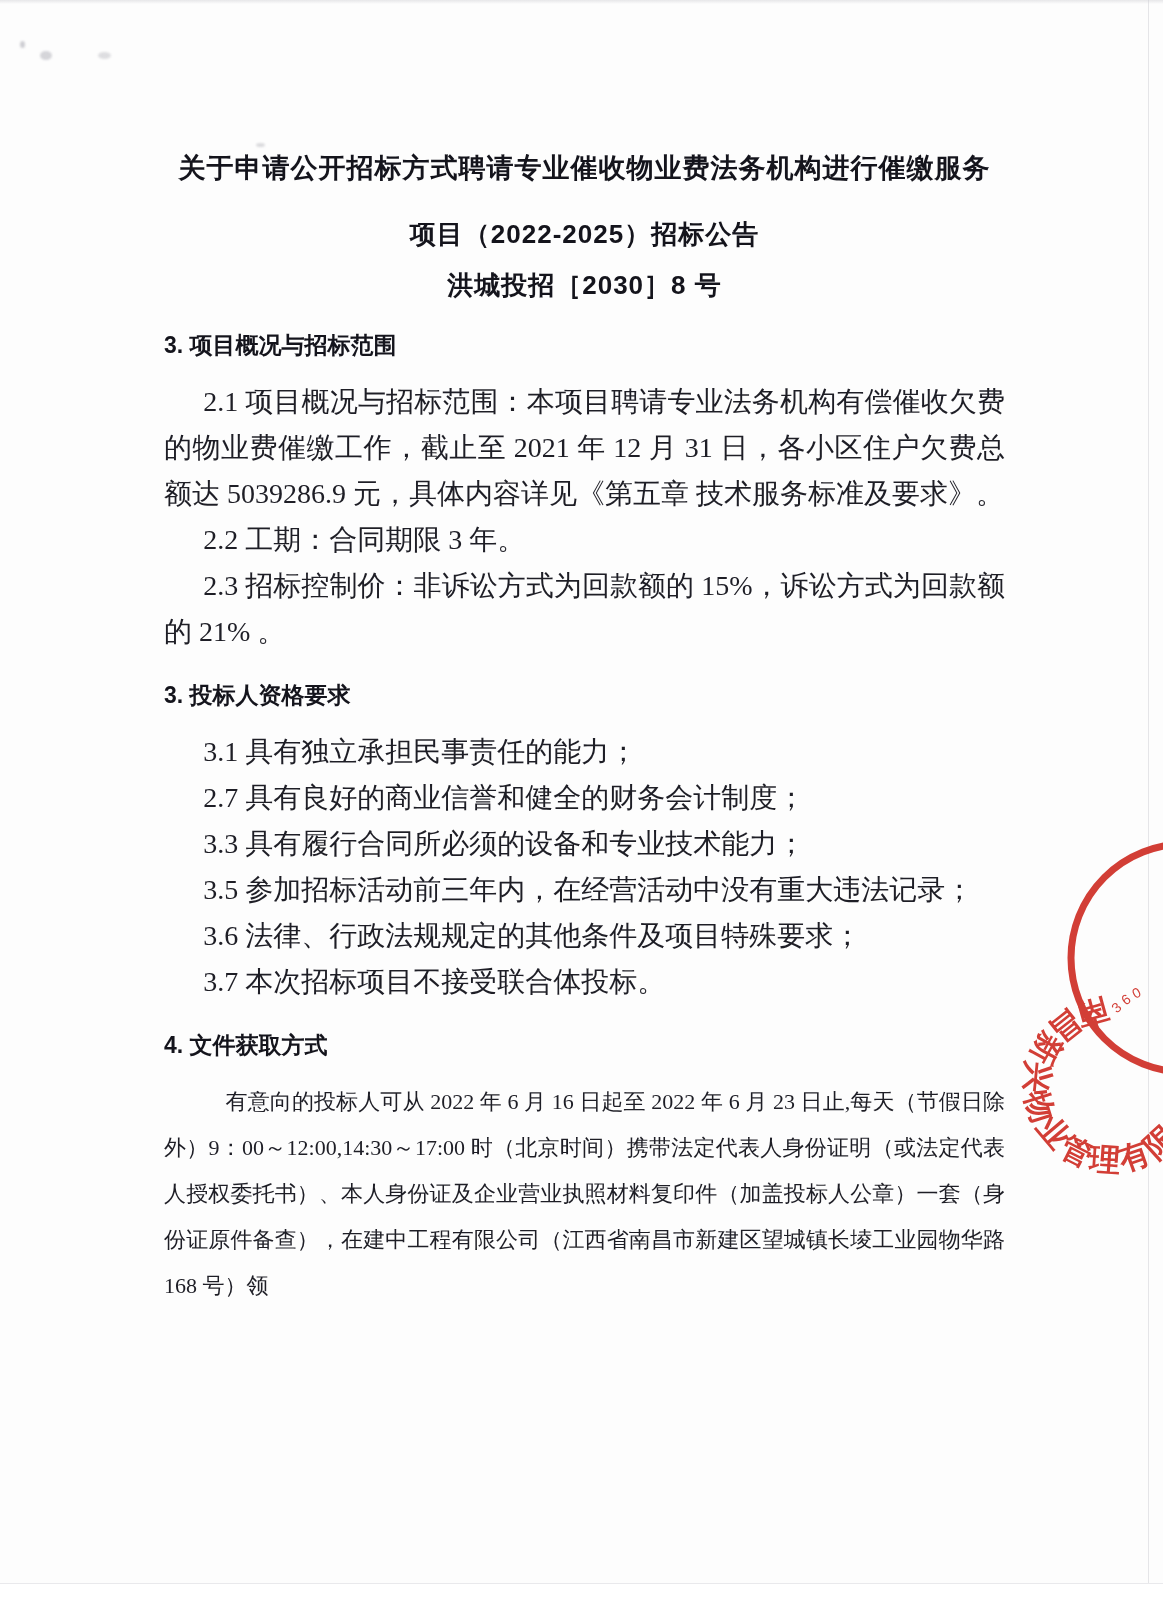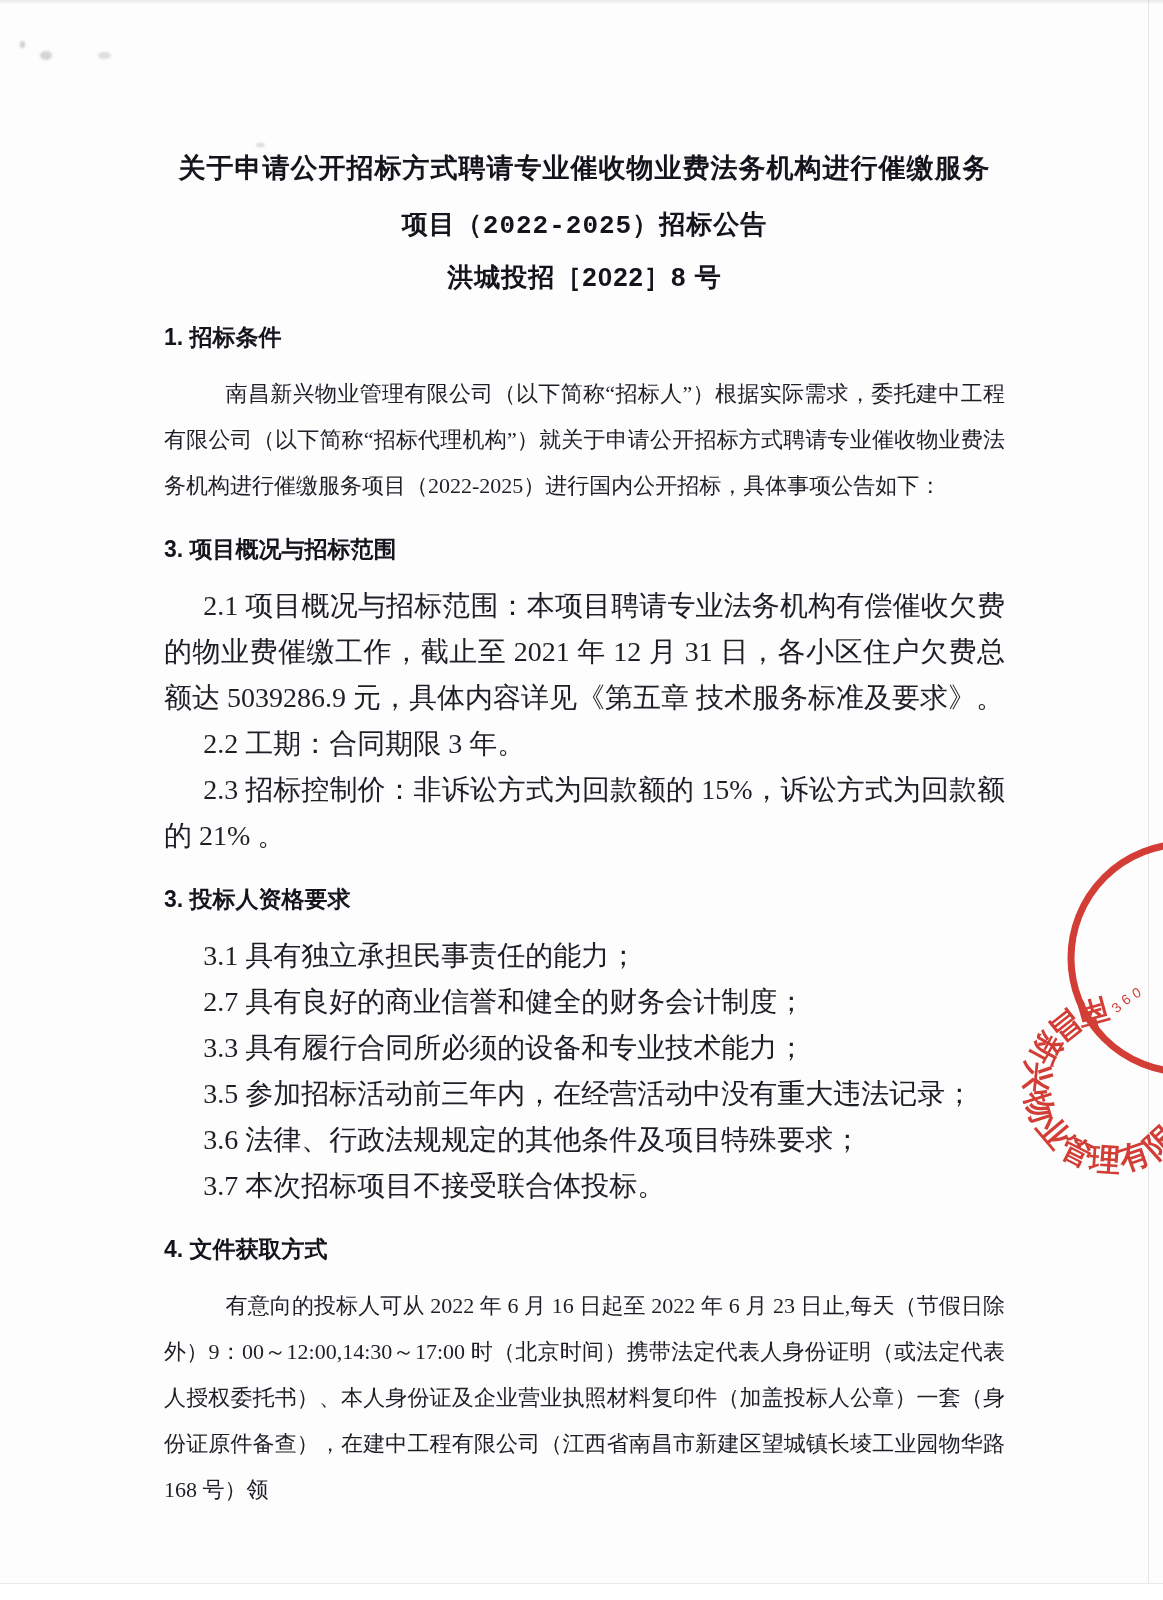--- a/index.html
+++ b/index.html
@@ -31,23 +31,22 @@
   }
   .title-line1 {
     font-size: 27px;
     line-height: 40px;
     letter-spacing: 1px;
     text-align: center;
   }
   .title-line2 {
     font-size: 26px;
     line-height: 40px;
-    margin-top: 18px;
+    margin-top: 26px;
     letter-spacing: 1px;
-    font-family: Liberation Mono, monospace;
   }
   .title-line3 {
     font-size: 26px;
     line-height: 40px;
     margin-top: 11px;
     letter-spacing: 1px;
   }
   
   section { margin: 0; }
   .sec-heading {
@@ -123,27 +122,23 @@
   <div class="speck speck-1"></div>
   <div class="speck speck-2"></div>
   <div class="speck speck-3"></div>
   <div class="speck speck-4"></div>
 
   <div class="content">
 
     <div class="title-block">
       <div class="title-line1">关于申请公开招标方式聘请专业催收物业费法务机构进行催缴服务</div>
       <div class="title-line2">项目（2022-2025）招标公告</div>
-      <div class="title-line3">洪城投招［2022］8 号</div>
+      <div class="title-line3">洪城投招［2030］8 号</div>
     </div>
 
-    <section>
-      <div class="sec-heading">1. 招标条件</div>
-      <p class="para">南昌新兴物业管理有限公司（以下简称“招标人”）根据实际需求，委托建中工程有限公司（以下简称“招标代理机构”）就关于申请公开招标方式聘请专业催收物业费法务机构进行催缴服务项目（2022-2025）进行国内公开招标，具体事项公告如下：</p>
-    </section>
 
     <section>
       <div class="sec-heading">3. 项目概况与招标范围</div>
       <p class="item">2.1 项目概况与招标范围：本项目聘请专业法务机构有偿催收欠费的物业费催缴工作，截止至 2021 年 12 月 31 日，各小区住户欠费总额达 5039286.9 元，具体内容详见《第五章 技术服务标准及要求》。</p>
       <p class="item">2.2 工期：合同期限 3 年。</p>
       <p class="item">2.3 招标控制价：非诉讼方式为回款额的 15%，诉讼方式为回款额的 21% 。</p>
     </section>
 
     <section>
       <div class="sec-heading">3. 投标人资格要求</div>

